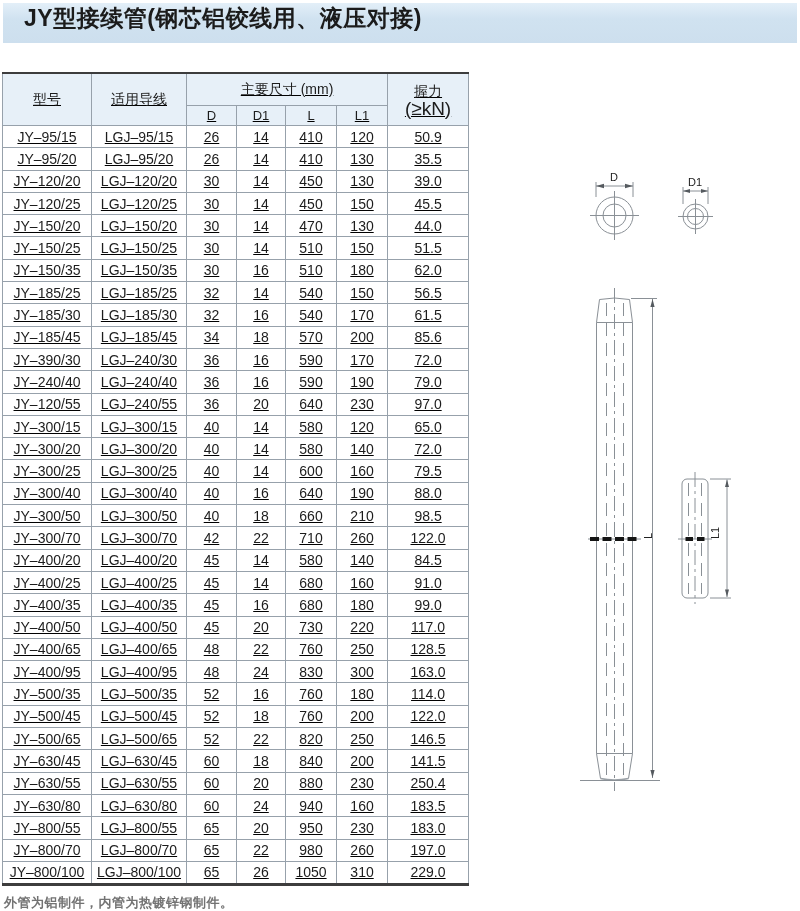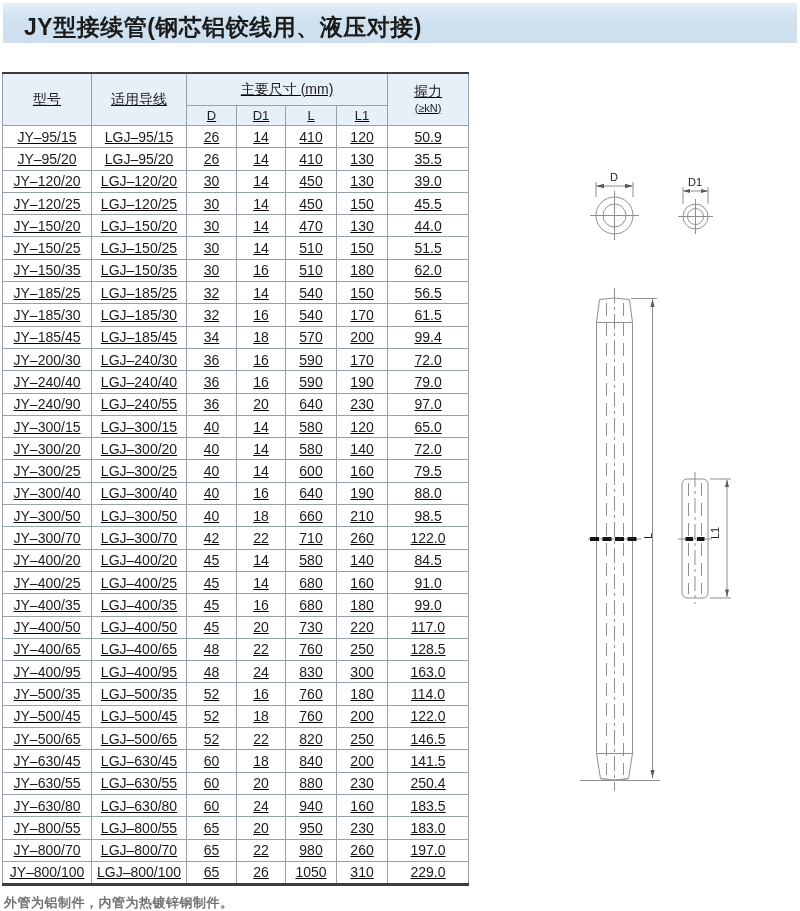--- a/index.html
+++ b/index.html
@@ -5,41 +5,41 @@
   html,body{margin:0;padding:0;}
   body{
     width:800px;height:911px;position:relative;background:#ffffff;
     font-family:"Liberation Sans","DejaVu Sans",sans-serif;
     -webkit-font-smoothing:antialiased;overflow:hidden;
   }
   
   .titlebar{
     position:absolute;left:3px;top:3px;width:794px;height:40px;
     background:linear-gradient(180deg,#e3eff8 0%,#d0e2f0 40%,#cddfee 100%);
-    display:flex;align-items:flex-end;
+    display:flex;align-items:flex-start;
   }
   .titlebar .title{
     font-size:23px;font-weight:bold;color:#1b1b1b;
     padding-left:21px;letter-spacing:0.5px;white-space:nowrap;
   }
   
   table.spec{
     position:absolute;left:2px;top:72px;width:466px;
     border-collapse:collapse;table-layout:fixed;
     border-top:2px solid #3d3d3d;border-bottom:3px solid #3d3d3d;
     border-left:1px solid #97a1ab;border-right:1px solid #97a1ab;text-decoration:underline;
   }
   table.spec th, table.spec td{
     border:1px solid #97a1ab;text-align:center;vertical-align:middle;
     padding:0;font-weight:normal;color:#1c1c1c;overflow:hidden;white-space:nowrap;
   }
   table.spec thead th{background:#e7f0f8;font-size:14px;}
   thead tr.h1 th{height:31px;}
   thead tr.h2 th{height:19px;font-size:13px;}
-  th.grip .l2{font-size:11px;}
+  th.grip .l2{font-size:19px;}
   th.grip div{line-height:17px;text-align:center;}
   table.spec tbody td{height:21.3px;font-size:14px;background:#ffffff;}
   
   .footer{
     position:absolute;left:4px;top:894px;font-size:13px;font-weight:bold;
     color:#737373;letter-spacing:0.5px;
   }
   
   svg.drawing{position:absolute;left:555px;top:150px;}
   .dline{stroke:#8a9096;stroke-width:1;fill:none;}
@@ -166,42 +166,42 @@
         <td>170</td>
         <td>61.5</td>
       </tr>
       <tr>
         <td>JY–185/45</td>
         <td>LGJ–185/45</td>
         <td>34</td>
         <td>18</td>
         <td>570</td>
         <td>200</td>
-        <td>99.4</td>
-      </tr>
-      <tr>
-        <td>JY–200/30</td>
+        <td>85.6</td>
+      </tr>
+      <tr>
+        <td>JY–390/30</td>
         <td>LGJ–240/30</td>
         <td>36</td>
         <td>16</td>
         <td>590</td>
         <td>170</td>
         <td>72.0</td>
       </tr>
       <tr>
         <td>JY–240/40</td>
         <td>LGJ–240/40</td>
         <td>36</td>
         <td>16</td>
         <td>590</td>
         <td>190</td>
         <td>79.0</td>
       </tr>
       <tr>
-        <td>JY–240/90</td>
+        <td>JY–120/55</td>
         <td>LGJ–240/55</td>
         <td>36</td>
         <td>20</td>
         <td>640</td>
         <td>230</td>
         <td>97.0</td>
       </tr>
       <tr>
         <td>JY–300/15</td>
         <td>LGJ–300/15</td>

